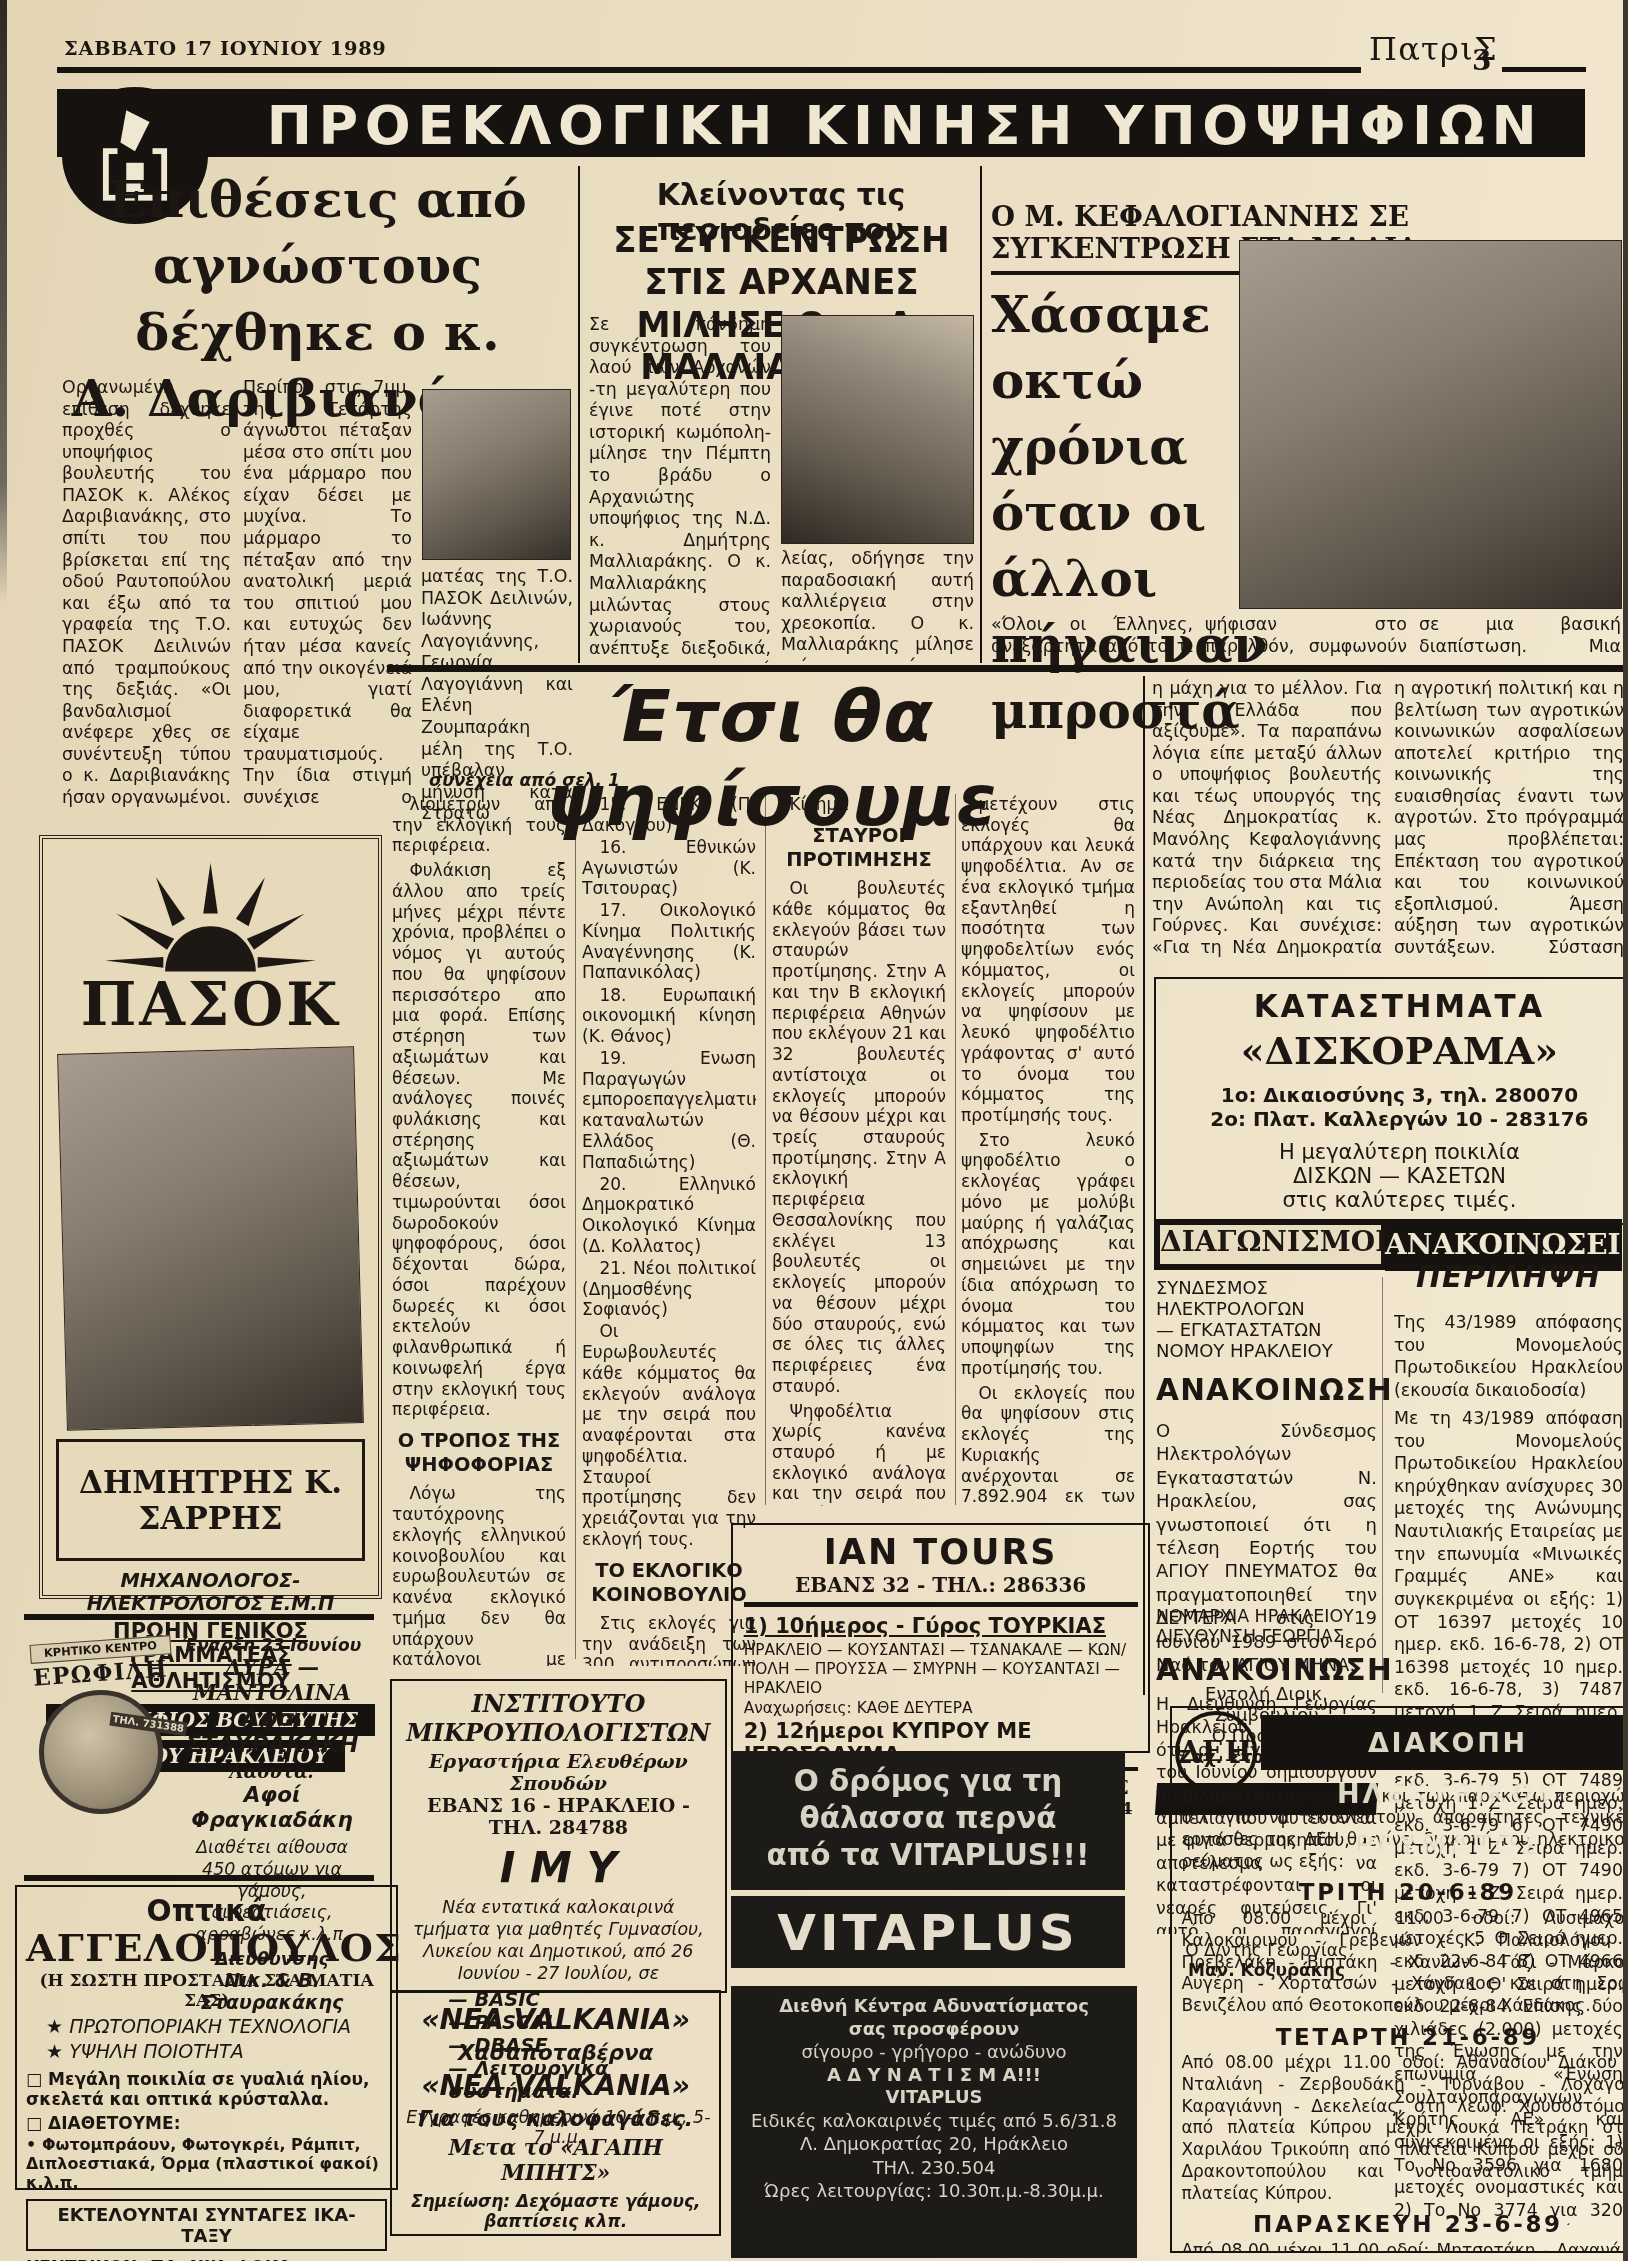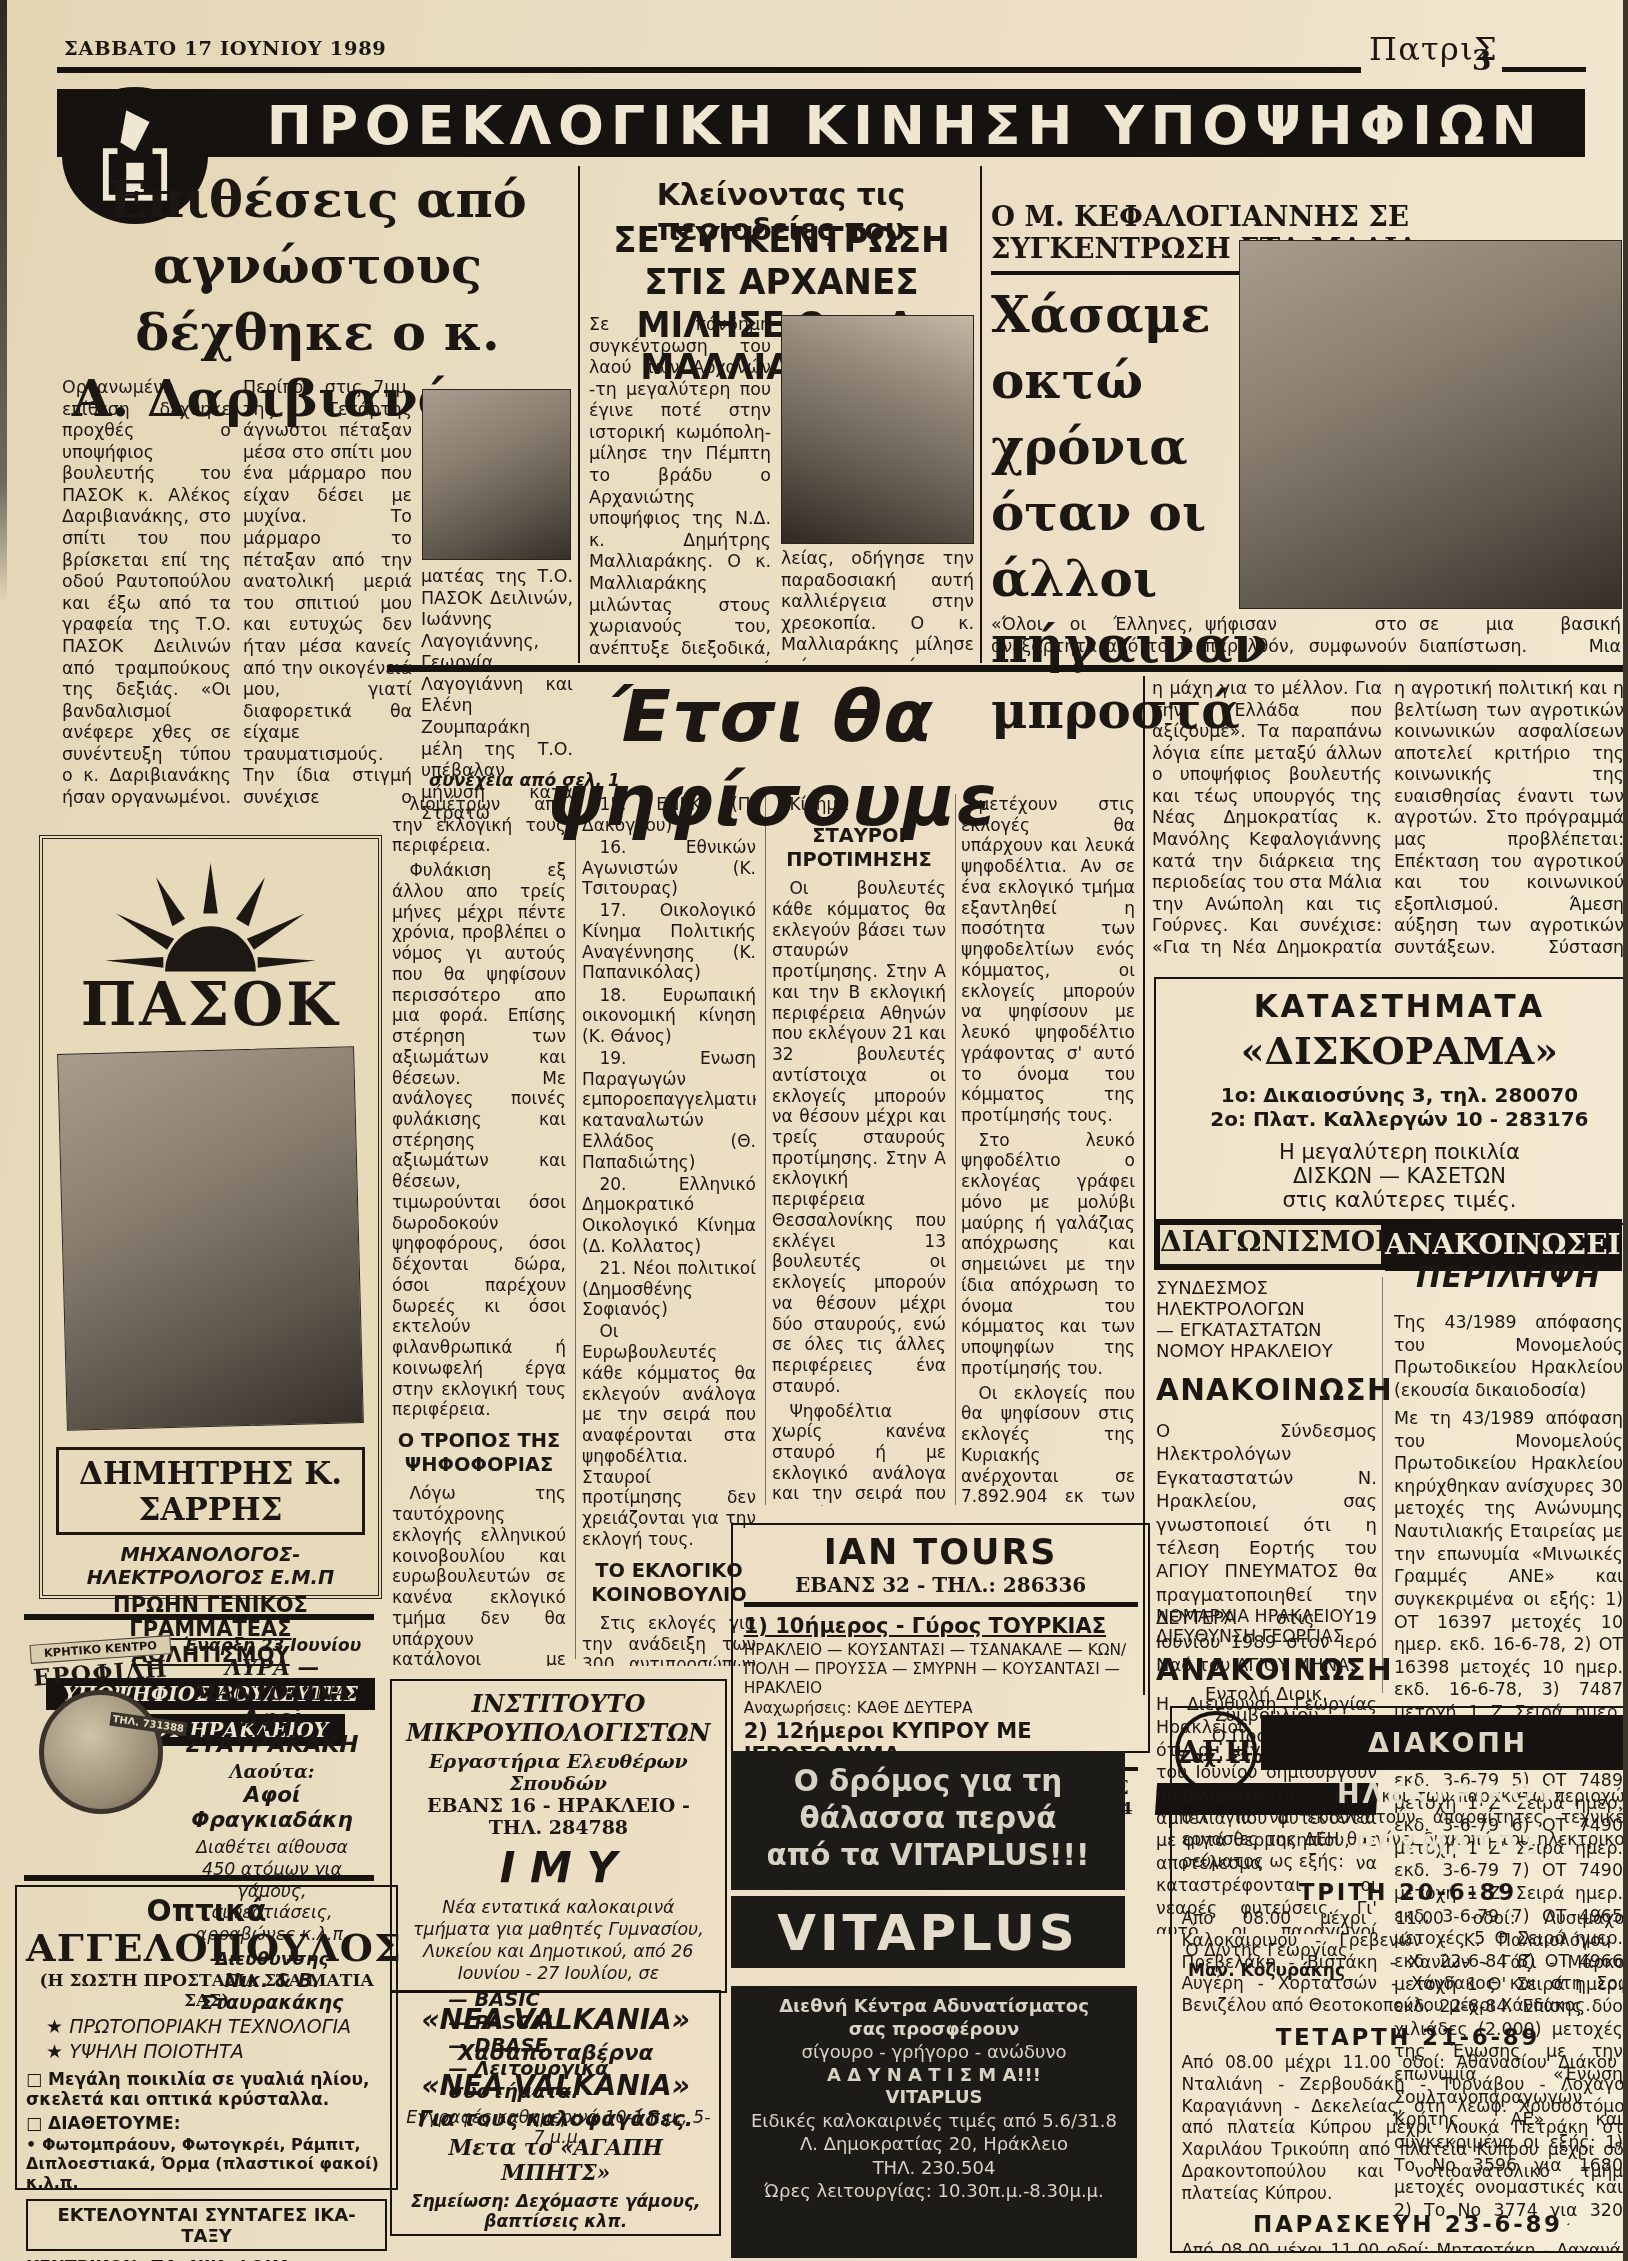--- a/index.html
+++ b/index.html
@@ -151,21 +151,21 @@
             <polygon points="8,30 40,44 36,50"></polygon>
             <polygon points="112,30 80,44 84,50"></polygon>
             <polygon points="2,56 34,54 34,60"></polygon>
             <polygon points="118,56 86,54 86,60"></polygon>
           </g>
         </g>
       </svg>
       <div class="serif b" style="font-size:59px;letter-spacing:2.7px;margin-top:-19px;">ΠΑΣΟΚ</div>
     </div>
     <div class="photo ph" style="width:295px;height:375px;margin:10.7px auto 0 auto;transform:rotate(-1.5deg);"></div>
-    <div style="width:303px;margin:20px auto 0 auto;border:3.4px solid #1d1814;text-align:center;padding:5px 0;">
+    <div style="width:303px;margin:12px auto 0 auto;border:3.4px solid #1d1814;text-align:center;padding:22px 0;">
       <span class="serif b" style="font-size:31px;">ΔΗΜΗΤΡΗΣ Κ. ΣΑΡΡΗΣ</span>
     </div>
     <div class="b i ctr" style="font-size:19.4px;margin-top:8px;">ΜΗΧΑΝΟΛΟΓΟΣ-ΗΛΕΚΤΡΟΛΟΓΟΣ Ε.Μ.Π</div>
     <div class="b ctr" style="font-size:21px;margin-top:4px;text-decoration:underline;">ΠΡΩΗΝ ΓΕΝΙΚΟΣ ΓΡΑΜΜΑΤΕΑΣ</div>
     <div class="b ctr" style="font-size:21px;margin-top:2.7px;text-decoration:underline;">ΑΘΛΗΤΙΣΜΟΥ</div>
     <div class="ctr" style="margin-top:11px;font-style:italic;">
       <span class="blackbar serif" style="font-size:20px;">ΥΠΟΨΗΦΙΟΣ ΒΟΥΛΕΥΤΗΣ</span><br>
       <span class="blackbar serif" style="font-size:20px;margin-top:4px;">ΝΟΜΟΥ ΗΡΑΚΛΕΙΟΥ</span>
     </div>
   </div>

